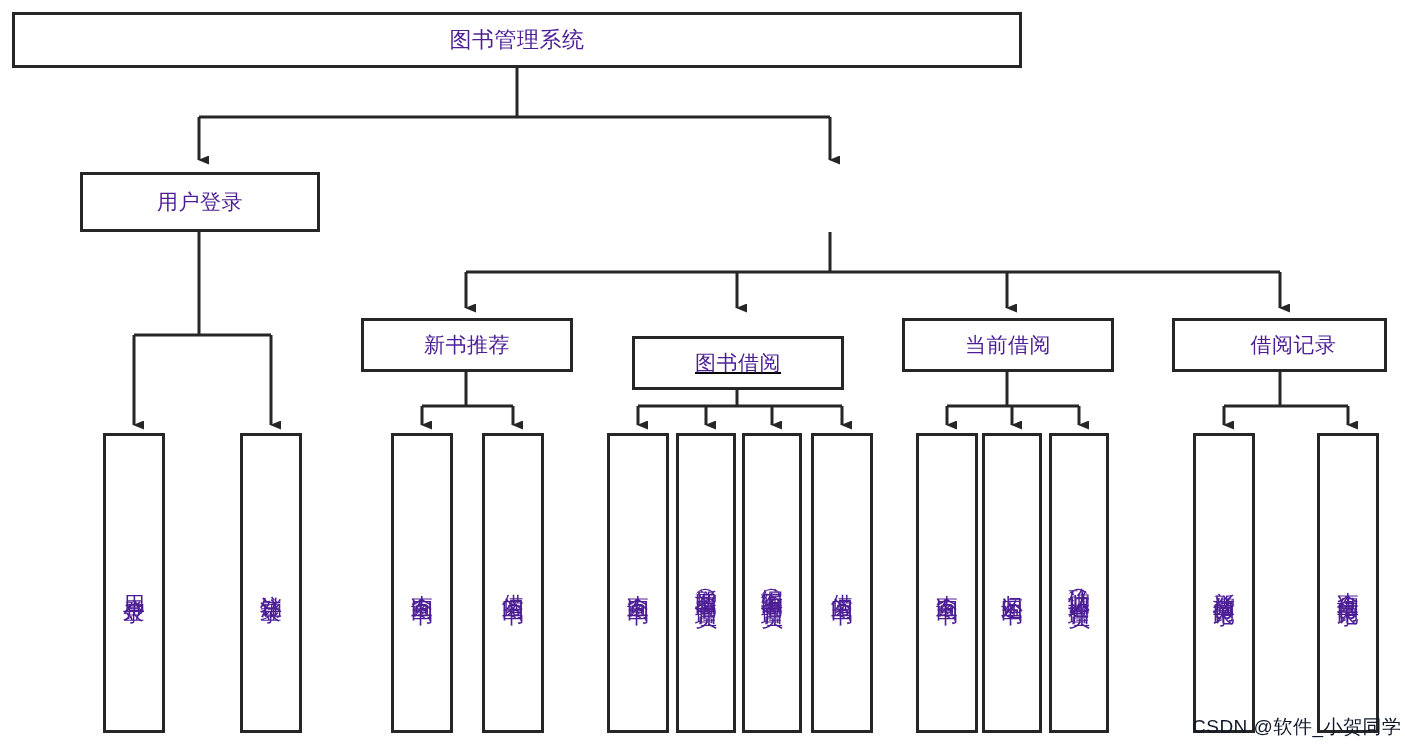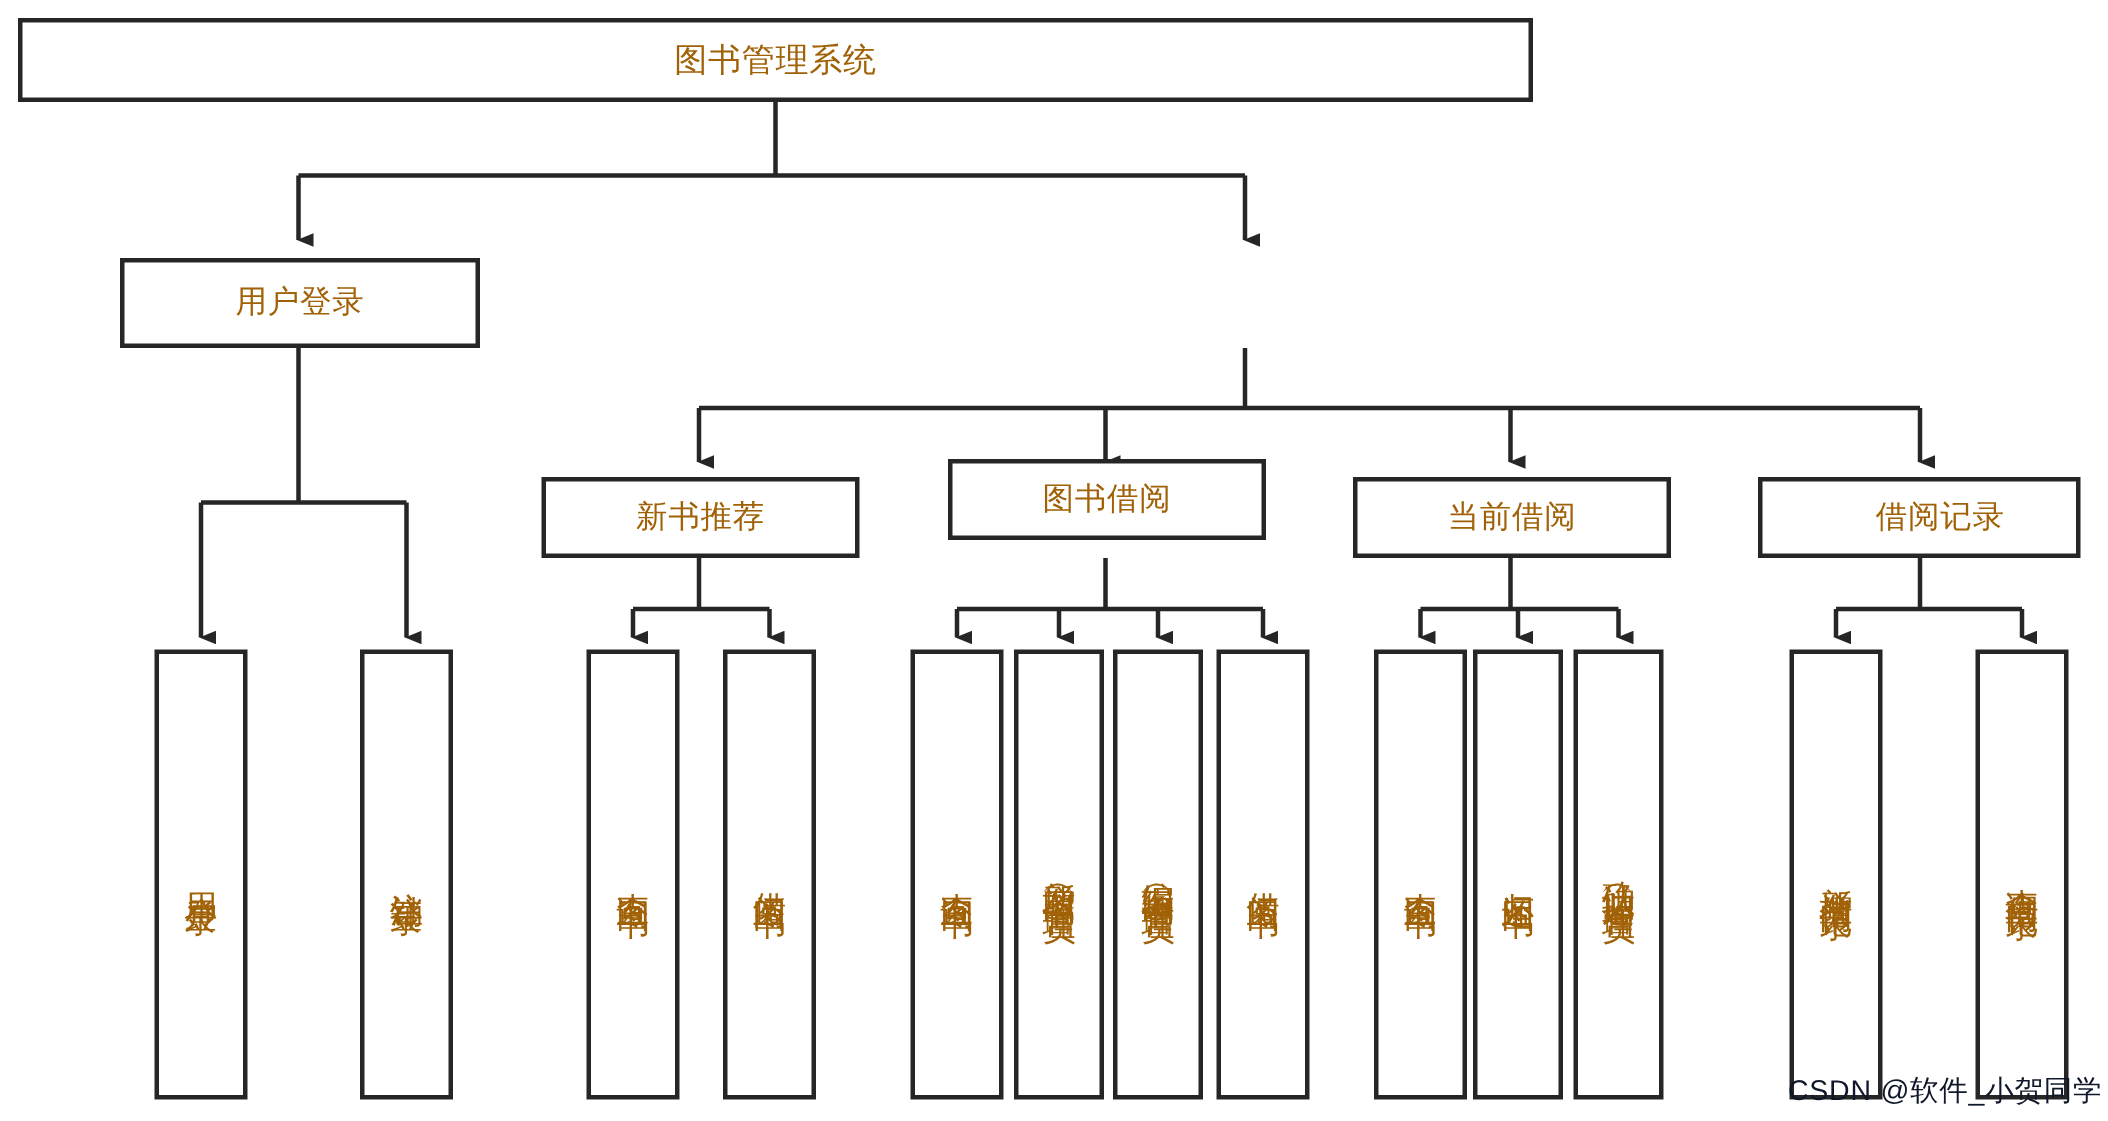--- a/index.html
+++ b/index.html
@@ -28,21 +28,21 @@
     position: absolute;
     box-sizing: border-box;
     background: #ffffff;
     border: 3px solid #262626;
     display: flex;
     align-items: center;
     justify-content: center;
     overflow: hidden;
   }
   .node .label {
-    color: #a16207;
+    color: #4c1d95;
     line-height: 1.18;
     text-align: center;
     white-space: pre;
   }
   .node.horizontal .label {
     font-size: 21px;
     letter-spacing: 0.5px;
   }
   .node.root .label {
     font-size: 22px;
@@ -125,21 +125,21 @@
     <span class="label">图书管理系统</span>
   </div>
 
   <div class="node horizontal" style="left:80px; top:172px; width:240px; height:60px;">
     <span class="label">用户登录</span>
   </div>
 
   <div class="node horizontal" style="left:361px; top:318px; width:212px; height:54px;">
     <span class="label">新书推荐</span>
   </div>
-  <div class="node horizontal" style="left:632px; top:306px; width:212px; height:54px;">
+  <div class="node horizontal" style="left:632px; top:336px; width:212px; height:54px;text-decoration:underline;">
     <span class="label">图书借阅</span>
   </div>
   <div class="node horizontal" style="left:902px; top:318px; width:212px; height:54px;">
     <span class="label">当前借阅</span>
   </div>
   <div class="node horizontal" style="left:1172px; top:318px; width:215px; height:54px;padding-left:28px;">
     <span class="label">借阅记录</span>
   </div>
 
   <div class="node vertical" style="left:103px; top:433px; width:62px; height:300px;">

